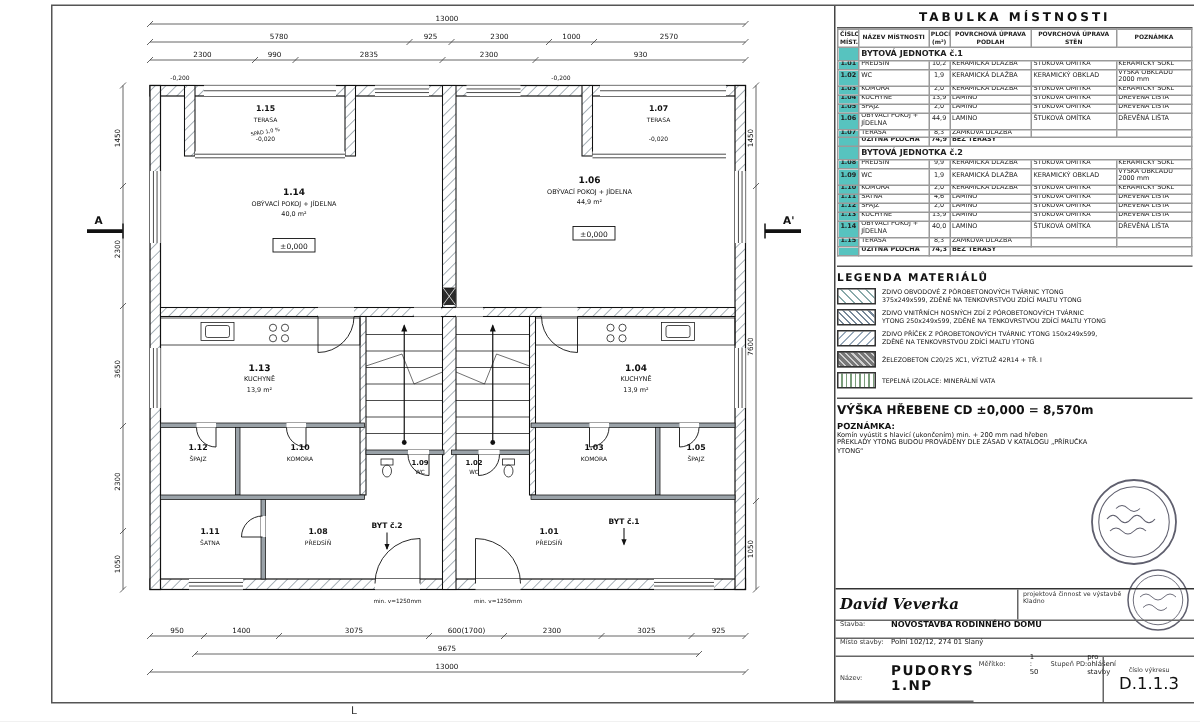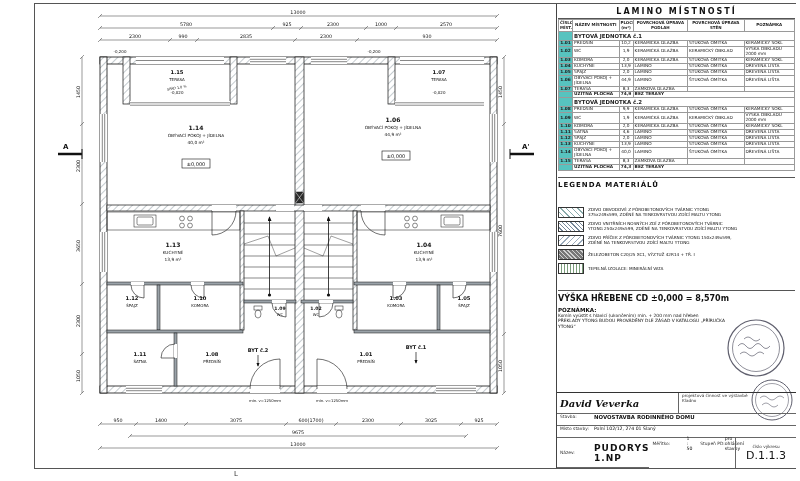--- a/index.html
+++ b/index.html
@@ -14,31 +14,31 @@
   table.rooms{border-collapse:collapse;width:100%;table-layout:fixed}
   table.rooms td{border:1px solid #9a9a9a;font-size:4.3px;line-height:1.15;padding:0 1px;color:#222;overflow:hidden}
   table.rooms tr.hdr td{font-size:4px;text-align:center;font-weight:bold;white-space:normal;height:11px;vertical-align:middle}
   table.rooms td.id{background:#57c3bf;text-align:center;font-weight:bold}
   table.rooms td.area{text-align:center}
   table.rooms tr.sec td.sect{font-weight:bold;font-size:5.4px;height:8px}
   table.rooms tr.tot td{font-weight:bold}
   .c-id{width:14px}.c-name{width:46px}.c-area{width:14px}.c-floor{width:54px}.c-wall{width:56px}.c-note{width:50px}
 
   .legend{margin-top:6px;border-top:1px solid #555;padding-top:3px}
-  .leg-title{font-size:7px;font-weight:bold;letter-spacing:1px;margin-bottom:18px}
+  .leg-title{font-size:7px;font-weight:bold;letter-spacing:1px;margin-bottom:3px}
   .leg-item{display:flex;align-items:center;margin:3px 0}
   .sw{width:24px;height:9px;border:1px solid #333;margin-right:4px;flex:0 0 auto}
   .sw1{background:repeating-linear-gradient(45deg,#fff 0 3px,#8aa 3px 4px)}
   .sw2{background:repeating-linear-gradient(45deg,#fff 0 2px,#789 2px 3px)}
   .sw3{background:repeating-linear-gradient(135deg,#fff 0 3px,#9ab 3px 4px)}
   .sw4{background-color:#777;background-image:repeating-linear-gradient(45deg,rgba(255,255,255,.65) 0 1px,transparent 1px 3px)}
   .sw5{background:repeating-linear-gradient(90deg,#fff 0 2px,#7b9e7b 2px 3px)}
   .leg-text{font-size:4.2px;line-height:1.25;width:150px}
 
-  .ridge{margin-top:16px;border-top:1px solid #555;padding-top:3px;font-size:8px;font-weight:bold}
+  .ridge{margin-top:6px;border-top:1px solid #555;padding-top:3px;font-size:8px;font-weight:bold}
   .note{margin-top:4px}
   .note-label{font-size:5.6px;font-weight:bold}
   .note-line{font-size:4.4px;line-height:1.3;width:170px}
 
   .stamps{position:absolute;right:0;top:310px}
 
   .tb{position:absolute;left:0;right:0;bottom:0;border-top:1px solid #333;font-size:5px}
   .tb-row{border-bottom:1px solid #666;display:flex;align-items:flex-start}
   .tb-author{height:20px}
   .tb-author-name{width:118px;font-family:"DejaVu Serif",serif;font-style:italic;font-size:10px;font-weight:bold;padding-left:3px;border-right:1px solid #666;height:100%;display:flex;align-items:center}
@@ -408,21 +408,21 @@
       <text x="395" y="418">3025</text>
       <text x="443" y="418">925</text>
       <text x="262" y="430">9675</text>
       <text x="262" y="442">13000</text>
     </g>
   </svg>
 
   <span class="fold-mark">L</span>
 
   <div class="panel">
-    <div class="tbl-title">LAMINO MÍSTNOSTÍ</div>
+    <div class="tbl-title">TABULKA MÍSTNOSTI</div>
 
     <table class="rooms">
       <colgroup>
         <col class="c-id">
           <col class="c-name">
           <col class="c-area">
           <col class="c-floor">
           <col class="c-wall">
           <col class="c-note">
       </colgroup>

